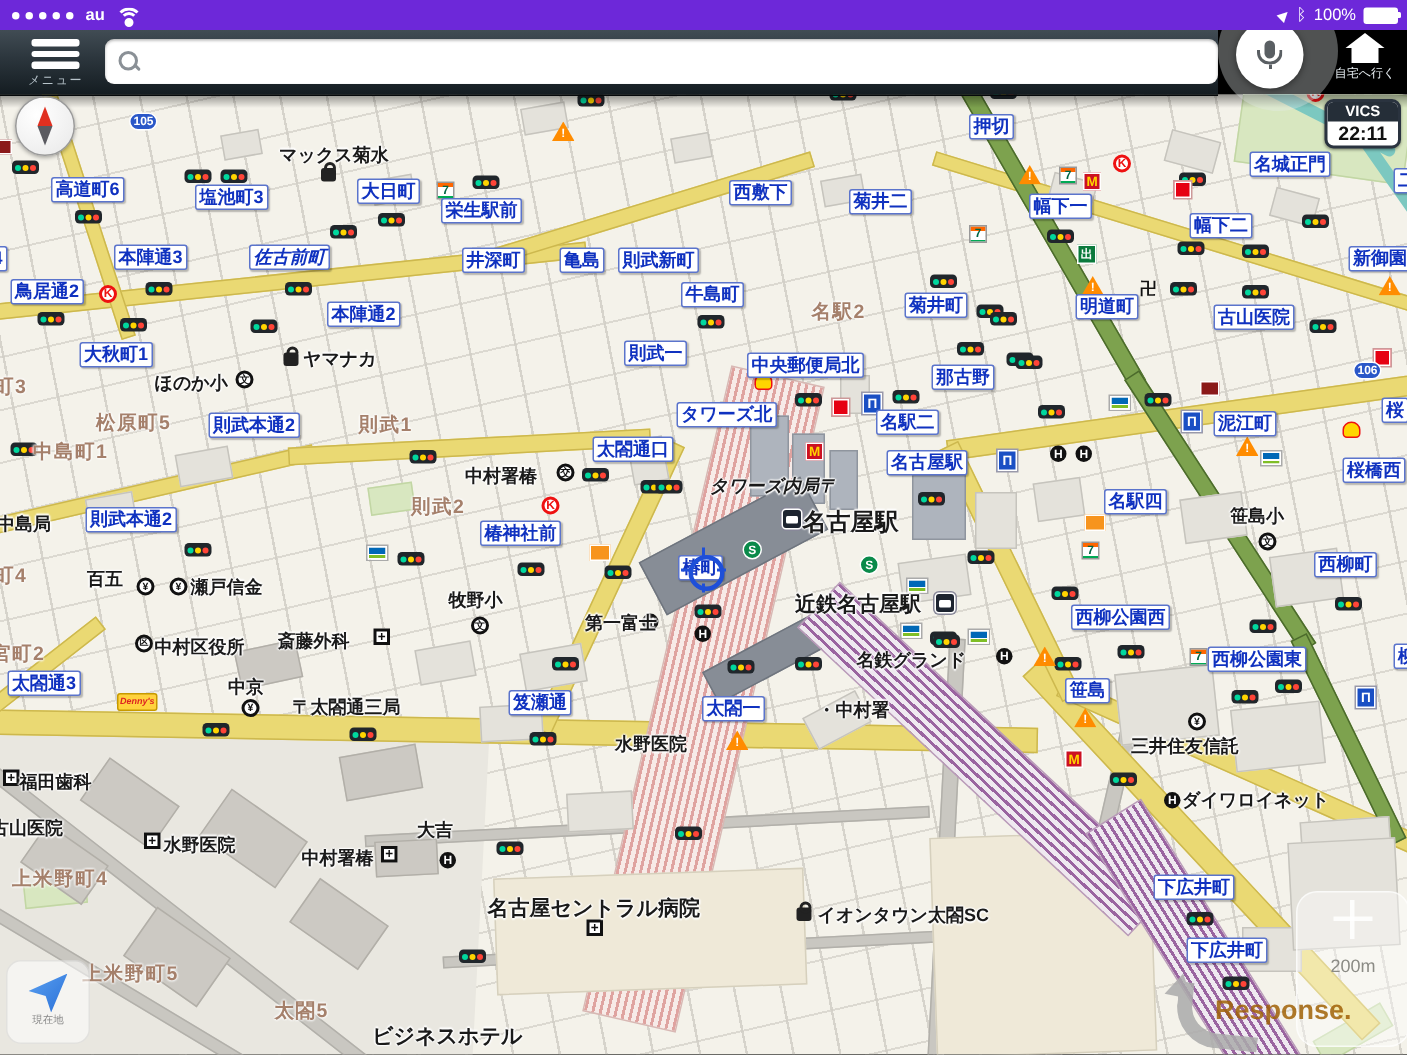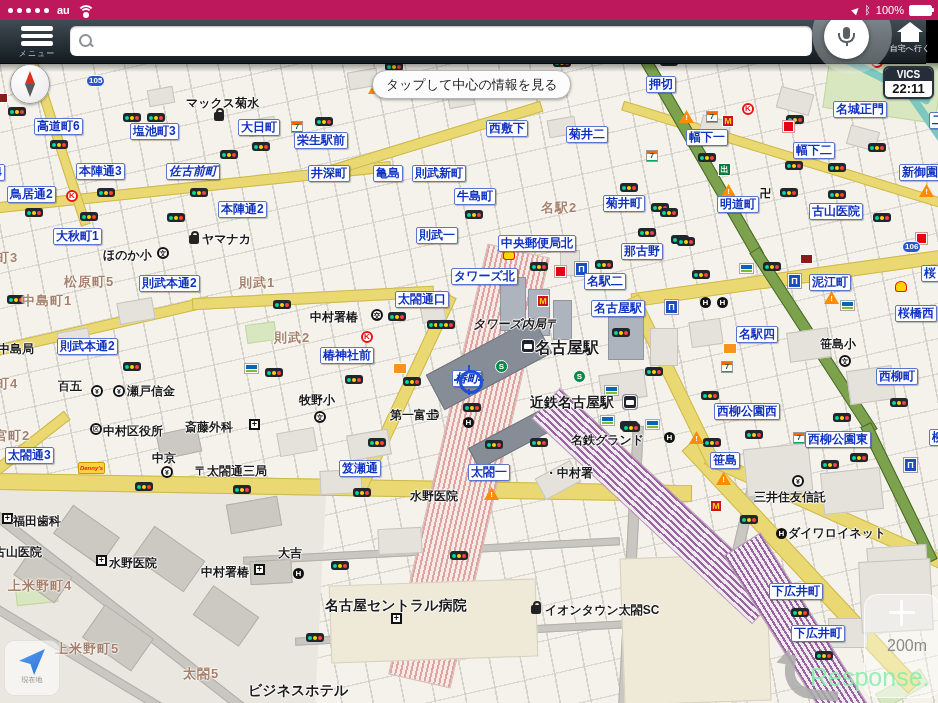--- a/index.html
+++ b/index.html
@@ -1,38 +1,38 @@
 <!DOCTYPE html>
 <html><head>
 <meta charset="utf-8">
 <style>
   html,body{margin:0;padding:0;background:#000;}
   body{width:938px;height:703px;overflow:hidden;font-family:"Liberation Sans",sans-serif;position:relative;}
   #screen{position:absolute;inset:0;width:938px;height:703px;overflow:hidden;}
 
   
-  #statusbar{position:absolute;left:0;top:0;width:938px;height:20px;background:#be185d;color:#fff;
+  #statusbar{position:absolute;left:0;top:0;width:938px;height:20px;background:#6d28d9;color:#fff;
     font-size:11px;display:flex;align-items:center;z-index:50;}
   .sb-left{display:flex;align-items:center;gap:3px;padding-left:8px;}
   .sig-dot{width:5px;height:5px;border-radius:50%;background:#fff;display:inline-block;margin-right:1px;}
   .carrier{margin:0 4px;font-weight:bold;}
   .wifi{position:relative;width:15px;height:11px;margin-left:2px;}
   .wifi i{position:absolute;left:50%;border:2px solid #fff;border-color:#fff transparent transparent transparent;border-radius:50%;}
   .wifi i:nth-child(1){width:14px;height:14px;top:0;margin-left:-9px;}
   .wifi i:nth-child(2){width:8px;height:8px;top:3px;margin-left:-6px;}
   .wifi i:nth-child(3){width:2px;height:2px;top:7px;margin-left:-3px;border:2px solid #fff;background:#fff;}
   .sb-center{position:absolute;left:0;right:0;text-align:center;font-weight:bold;}
   .sb-right{position:absolute;right:6px;top:0;height:20px;display:flex;align-items:center;gap:5px;}
   .loc-glyph{display:inline-block;transform:rotate(-45deg);font-size:9px;}
   .bt-glyph{font-size:11px;}
   .batt{position:relative;width:21px;height:9px;border:1px solid #fff;border-radius:2px;background:#fff;}
   .batt::after{content:"";position:absolute;right:-3px;top:2px;width:2px;height:4px;background:#fff;border-radius:0 1px 1px 0;}
 
   
-  #toolbar{position:absolute;left:0;top:20px;width:926px;height:43px;
+  #toolbar{position:absolute;left:0;top:20px;width:812px;height:43px;
     background:linear-gradient(180deg,#414c54 0%,#2b353c 45%,#141c21 100%);border-bottom:1px solid #05080a;z-index:45;}
   #menu-btn{position:absolute;left:16px;top:3px;width:42px;height:38px;text-align:center;}
   #menu-btn .bar{display:block;width:32px;height:4.5px;background:#fff;border-radius:2px;margin:3px auto 0;}
   #menu-btn .mlabel{display:block;font-size:8px;color:#b8c4cb;margin-top:2px;letter-spacing:1px;}
   #search-box{position:absolute;left:70px;top:6px;width:742px;height:30px;background:#fff;border-radius:6px;
     box-shadow:inset 0 1px 2px rgba(0,0,0,.3);display:flex;align-items:center;}
   #search-box input{border:none;outline:none;background:transparent;flex:1;font-size:14px;height:100%;}
   .mag{position:relative;width:16px;height:16px;margin:0 6px 0 8px;}
   .mag::before{content:"";position:absolute;left:1px;top:1px;width:9px;height:9px;border:2px solid #8a9096;border-radius:50%;}
   .mag::after{content:"";position:absolute;left:11px;top:11px;width:5px;height:2px;background:#8a9096;transform:rotate(45deg);border-radius:1px;}
@@ -124,32 +124,32 @@
   #vics .b{font-size:13px;font-weight:bold;color:#111;text-align:center;padding:0 2px 1px;}
   #center-marker{position:absolute;left:456px;top:367px;width:26px;height:26px;z-index:30;}
   #center-marker .ring{position:absolute;left:3px;top:3px;width:18px;height:18px;border:3px solid #1e4fd8;border-radius:50%;}
   #center-marker .tick{position:absolute;background:#1e4fd8;}
   #center-marker .tv{width:2px;height:6px;left:12px;}
   #center-marker .th{width:6px;height:2px;top:12px;}
   #scale-widget{position:absolute;left:864px;top:594px;width:74px;height:102px;background:rgba(255,255,255,.4);
     border:1px solid rgba(255,255,255,.7);border-radius:14px;z-index:33;}
   #scale-widget .plus-h{position:absolute;left:24px;top:16px;width:26px;height:3px;background:rgba(255,255,255,.85);}
   #scale-widget .plus-v{position:absolute;left:35px;top:5px;width:3px;height:26px;background:rgba(255,255,255,.85);}
-  #scale-widget .scale-text{position:absolute;left:22px;top:42px;font-size:16px;color:#8b8b85;}
+  #scale-widget .scale-text{position:absolute;left:22px;top:42px;font-size:12px;color:#8b8b85;}
   #loc-btn{position:absolute;left:4px;top:640px;width:54px;height:54px;background:rgba(255,255,255,.55);
     border:1px solid rgba(0,0,0,.08);border-radius:10px;z-index:33;text-align:center;}
   #loc-btn .arrow{width:26px;height:26px;margin:8px auto 0;background:linear-gradient(135deg,#5aa0f0,#2a70d8);
     clip-path:polygon(0 45%,100% 0,58% 100%,44% 58%);}
   #loc-btn .loc-label{font-size:7px;color:#8a8a8a;}
   #watermark{position:absolute;left:784px;top:655px;z-index:34;opacity:.85;}
   #watermark .wm-arrow{position:absolute;left:0;top:2px;width:46px;height:32px;border:10px solid #ababab;
     border-top:none;border-right:none;border-radius:0 0 0 28px;transform:rotate(6deg);}
   #watermark .wm-tip{position:absolute;left:-8px;top:-4px;width:0;height:0;border-top:9px solid transparent;
     border-bottom:9px solid transparent;border-right:16px solid #ababab;transform:rotate(-18deg);}
-  #watermark .wm-text{position:absolute;left:26px;top:8px;font-size:25px;font-weight:normal;color:#86efac;letter-spacing:0px;}
+  #watermark .wm-text{position:absolute;left:26px;top:8px;font-size:18px;font-weight:bold;color:#a16207;letter-spacing:0px;}
 </style>
 </head>
 <body>
 
 <div id="screen">
 
   <div id="statusbar">
     <div class="sb-left">
       <span class="sig-dot"></span>
         <span class="sig-dot"></span>
@@ -712,21 +712,21 @@
       <div class="lb lb-town" style="left: 498px; top: 172px;">中央郵便局北</div>
       <div class="lb lb-town" style="left: 584px; top: 210px;">名駅二</div>
       <div class="lb lb-town" style="left: 591px; top: 237px;">名古屋駅</div>
       <div class="lb lb-town" style="left: 451px; top: 205px;">タワーズ北</div>
       <div class="lb lb-town" style="left: 395px; top: 228px;">太閤通口</div>
       <div class="lb lb-town" style="left: 809px; top: 211px;">泥江町</div>
       <div class="lb lb-town" style="left: 895px; top: 242px;">桜橋西</div>
       <div class="lb lb-town" style="left: 921px; top: 202px;">桜</div>
       <div class="lb lb-town" style="left: 736px; top: 263px;">名駅四</div>
       <div class="lb lb-town" style="left: 320px; top: 284px;">椿神社前</div>
-      <div class="lb lb-town" style="left: 452px; top: 307px; font-style: italic;">椿町</div>
+      <div class="lb lb-town" style="left: 452px; top: 307px;">椿町</div>
       <div class="lb lb-town" style="left: 139px; top: 212px;">則武本通2</div>
       <div class="lb lb-town" style="left: 57px; top: 275px;">則武本通2</div>
       <div class="lb lb-town" style="left: 5px; top: 384px;">太閤通3</div>
       <div class="lb lb-town" style="left: 876px; top: 305px;">西柳町</div>
       <div class="lb lb-town" style="left: 714px; top: 340px;">西柳公園西</div>
       <div class="lb lb-town" style="left: 805px; top: 368px;">西柳公園東</div>
       <div class="lb lb-town" style="left: 710px; top: 389px;">笹島</div>
       <div class="lb lb-town" style="left: 339px; top: 397px;">笈瀬通</div>
       <div class="lb lb-town" style="left: 468px; top: 401px;">太閤一</div>
       <div class="lb lb-town" style="left: 769px; top: 520px;">下広井町</div>
@@ -770,23 +770,20 @@
       <div class="lb lb-poi" style="left: 325px; top: 534px; font-size: 14px;">名古屋セントラル病院</div>
       <div class="lb lb-poi" style="left: 545px; top: 539px;">イオンタウン太閤SC</div>
       <div class="lb lb-poi" style="left: 248px; top: 619px; font-size: 14px;">ビジネスホテル</div>
       <div class="lb lb-poi" style="left: 754px; top: 426px;">三井住友信託</div>
       <div class="lb lb-poi" style="left: 788px; top: 462px;">ダイワロイネット</div>
       <div class="lb lb-poi" style="left: 820px; top: 273px;">笹島小</div>
       <div class="lb lb-poi" style="left: 58px; top: 315px;">百五</div>
       <div class="lb lb-poi" style="left: -2px; top: 278px;">中島局</div>
     </div>
 
-  <div id="tooltip">
-    <span>タップして中心の情報を見る</span>
-  </div>
 
   <div id="compass">
     <div class="n-up"></div>
     <div class="n-dn"></div>
   </div>
 
   <div id="vics">
     <div class="t">VICS</div>
     <div class="b">22:11</div>
   </div>

